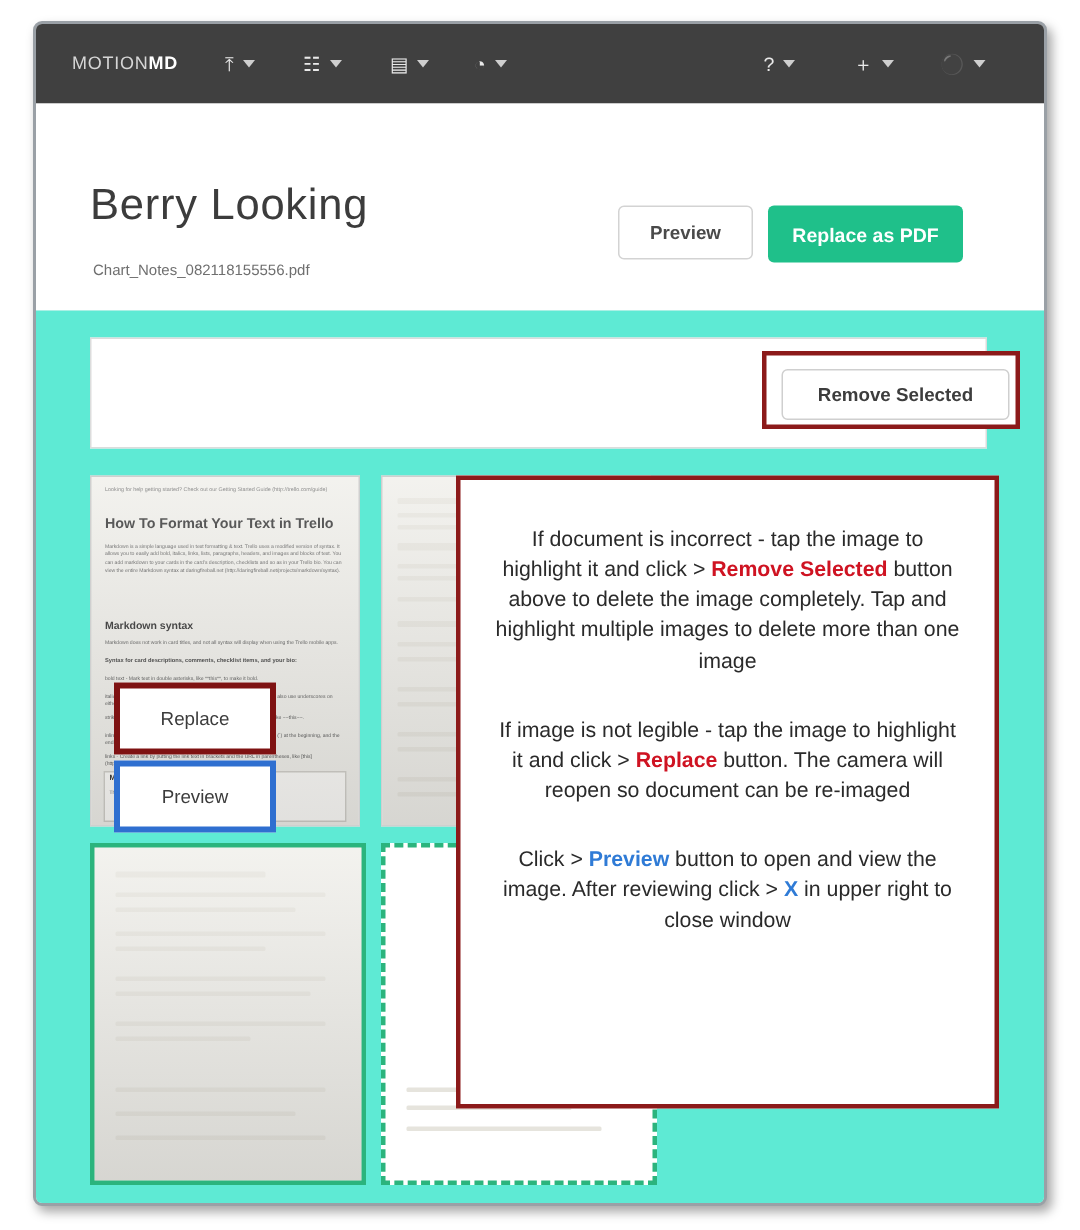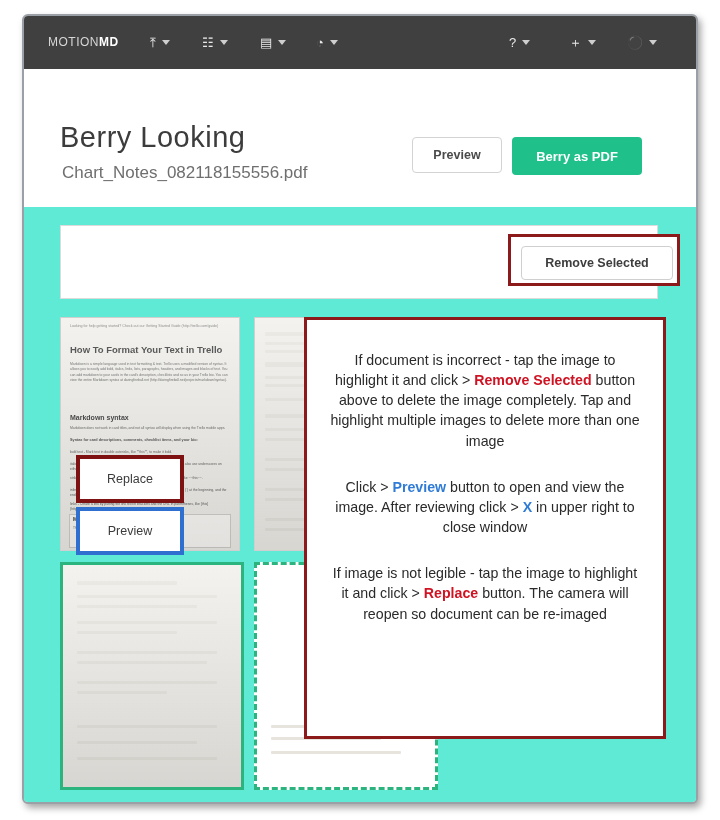--- a/index.html
+++ b/index.html
@@ -86,22 +86,22 @@
     left: 36px;
     top: 52px;
     font-size: 29px;
     color: #3c3c3c;
     font-weight: normal;
     letter-spacing: 0.5px;
   }
   .patient-file {
     position: absolute;
     left: 38px;
-    top: 94px;
-    font-size: 17px;
+    top: 106px;
+    font-size: 10px;
     color: #6f6f6f;
   }
   .btn-cancel {
     position: absolute;
     left: 388px;
     top: 68px;
     width: 88px;
     height: 34px;
     border: 1px solid #d3d3d3;
     border-radius: 4px;
@@ -345,21 +345,21 @@
     <div class="nav-item" id="nv7">
       <span class="nav-ico">⚫</span>
       <span class="caret"></span>
     </div>
   </div>
 
   <div class="patient-header">
     <div class="patient-name">Berry Looking</div>
     <div class="patient-file">Chart_Notes_082118155556.pdf</div>
     <div class="btn-cancel">Preview</div>
-    <div class="btn-upload">Berry as PDF</div>
+    <div class="btn-upload">Replace as PDF</div>
   </div>
 
   <div class="content">
 
     <div class="toolbar-panel">
       <div class="remove-wrap">
         <div class="btn-remove">Remove Selected</div>
       </div>
     </div>
 
@@ -431,21 +431,21 @@
     </div>
     <div class="preview-wrap">
       <span class="mini-btn">Preview</span>
     </div>
 
     <div class="callout">
       <p>
         <span>If document is incorrect - tap the image to highlight it and click &gt; </span><span class="hl-red">Remove Selected</span><span> button above to delete the image completely. Tap and highlight multiple images to delete more than one image</span>
       </p>
       <p>
+        <span>If image is not legible - tap the image to highlight it and click &gt; </span><span class="hl-red">Replace</span><span> button. The camera will reopen so document can be re-imaged</span>
+      </p>
+      <p>
         <span>Click &gt; </span><span class="hl-blue">Preview</span><span> button to open and view the image. After reviewing click &gt; </span><span class="hl-blue">X</span><span> in upper right to close window</span>
       </p>
-      <p>
-        <span>If image is not legible - tap the image to highlight it and click &gt; </span><span class="hl-red">Replace</span><span> button. The camera will reopen so document can be re-imaged</span>
-      </p>
     </div>
 
   </div>
 </div>
 
 </body></html>

